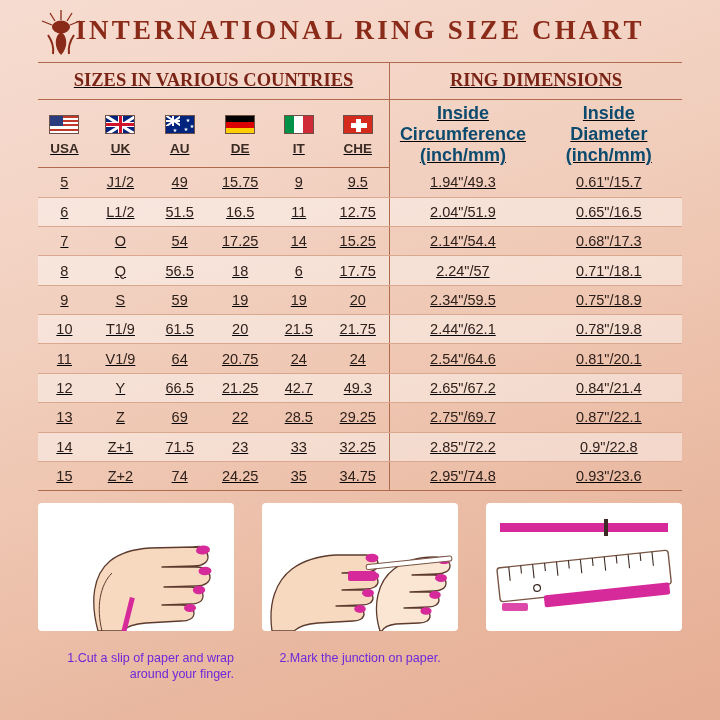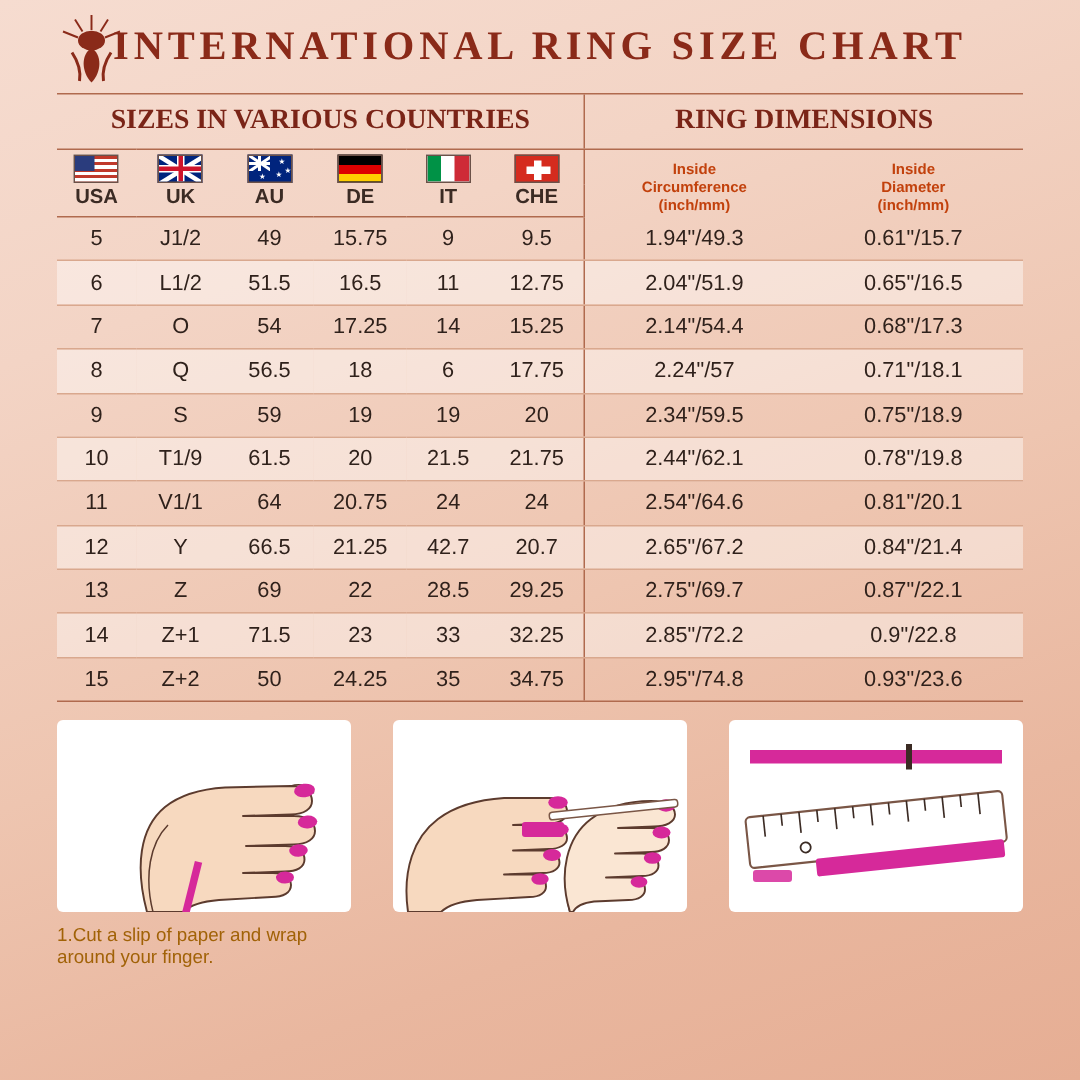--- a/index.html
+++ b/index.html
@@ -48,20 +48,21 @@
   
   .table-wrap {
     margin: 2px 38px 0 38px;
     border-top: 1.6px solid #b06a4e;
     border-bottom: 1.6px solid #b06a4e;
   }
   table {
     width: 100%;
     border-collapse: collapse;
     table-layout: fixed;
+    text-decoration: underline;
   }
   .group-head td {
     text-align: center;
     font-size: 18.5px;
     font-weight: bold;
     color: #7a2417;
     font-family: "Liberation Serif", serif;
     padding: 7px 0 8px 0;
     border-bottom: 1.4px solid #b06a4e;
   }
@@ -77,23 +78,23 @@
   .labelrow td {
     text-align: center;
     font-size: 13.5px;
     font-weight: bold;
     color: #3b2b24;
     padding: 0 0 6px 0;
     border-bottom: 1.4px solid #b06a4e;
   }
   .dimhead {
     text-align: center;
-    font-size: 10px;
+    font-size: 18px;
     font-weight: bold;
-    color: #c2410c;
+    color: #0c4a6e;
     line-height: 1.18;
     padding: 6px 2px 6px 2px;
     border-bottom: 1.4px solid #b06a4e;
     vertical-align: middle;
   }
   tbody td {
     text-align: center;
     font-size: 14.5px;
     color: #2f211b;
     padding: 6.2px 0;
@@ -188,24 +189,24 @@
   }
   .card .img {
     width: 196px;
     height: 128px;
     background: #ffffff;
     border-radius: 4px;
     position: relative;
     overflow: hidden;
   }
   .card .cap {
-    margin-top: 8px;
+    margin-top: 20px;
     font-size: 12.5px;
-    color: #a16207;
-    text-align: left;
+    color: #6d28d9;
+    text-align: right;
     line-height: 1.22;
     font-weight: 500;
   }
   svg { display: block; }
 </style>
 </head>
 <body>
 
 <div class="page">
 
@@ -363,35 +364,35 @@
           <td>T1/9</td>
           <td>61.5</td>
           <td>20</td>
           <td>21.5</td>
           <td>21.75</td>
           <td class="vdiv">2.44"/62.1</td>
           <td>0.78"/19.8</td>
         </tr>
         <tr>
           <td>11</td>
-          <td>V1/1</td>
+          <td>V1/9</td>
           <td>64</td>
           <td>20.75</td>
           <td>24</td>
           <td>24</td>
           <td class="vdiv">2.54"/64.6</td>
           <td>0.81"/20.1</td>
         </tr>
         <tr class="alt">
           <td>12</td>
           <td>Y</td>
           <td>66.5</td>
           <td>21.25</td>
           <td>42.7</td>
-          <td>20.7</td>
+          <td>49.3</td>
           <td class="vdiv">2.65"/67.2</td>
           <td>0.84"/21.4</td>
         </tr>
         <tr>
           <td>13</td>
           <td>Z</td>
           <td>69</td>
           <td>22</td>
           <td>28.5</td>
           <td>29.25</td>
@@ -404,21 +405,21 @@
           <td>71.5</td>
           <td>23</td>
           <td>33</td>
           <td>32.25</td>
           <td class="vdiv">2.85"/72.2</td>
           <td>0.9"/22.8</td>
         </tr>
         <tr>
           <td>15</td>
           <td>Z+2</td>
-          <td>50</td>
+          <td>74</td>
           <td>24.25</td>
           <td>35</td>
           <td>34.75</td>
           <td class="vdiv">2.95"/74.8</td>
           <td>0.93"/23.6</td>
         </tr>
       </tbody>
     </table>
   </div>
 
@@ -455,20 +456,21 @@
             <path d="M118 128 C112 104 118 80 134 70 C146 62 160 60 172 60 L186 60" fill="#f7d9bf" stroke="#5c3b2e" stroke-width="1.3"></path>
             <path d="M118 128 C110 102 116 78 132 66 C144 57 158 54 172 54 C182 54 188 58 188 63 C188 68 182 71 174 71 L150 72 L172 72 C180 72 184 76 184 80 C184 85 179 88 172 88 L148 89 L166 89 C173 89 177 93 177 97 C177 101 173 104 166 104 L142 105 L158 105 C165 105 168 109 168 113 C168 117 164 120 157 120 L134 121 C126 122 122 124 120 128 Z" fill="#fae6d3" stroke="#5c3b2e" stroke-width="1.3" stroke-linejoin="round"></path>
             <ellipse cx="182" cy="57" rx="6.3" ry="4.1" fill="#d6299a"></ellipse>
             <ellipse cx="179" cy="75" rx="6" ry="4" fill="#d6299a"></ellipse>
             <ellipse cx="173" cy="92" rx="5.8" ry="3.9" fill="#d6299a"></ellipse>
             <ellipse cx="164" cy="108" rx="5.6" ry="3.8" fill="#d6299a"></ellipse>
             <rect x="104" y="58" width="86" height="5" rx="2" transform="rotate(-6 140 60)" fill="#ffffff" stroke="#7a5646" stroke-width="1"></rect>
           </g>
         </svg>
       </div>
+      <div class="cap">2.Mark the junction on paper.</div>
     </div>
 
     <div class="card">
       <div class="img">
         <svg width="196" height="128" viewBox="0 0 196 128">
           <rect x="14" y="20" width="168" height="9" fill="#d6299a"></rect>
           <rect x="118" y="16" width="4" height="17" fill="#3b2b24"></rect>
           <g transform="rotate(-6 98 72)">
             <rect x="12" y="56" width="172" height="34" rx="3" fill="#ffffff" stroke="#7a5646" stroke-width="1.4"></rect>
             <g stroke="#3b2b24" stroke-width="1.1">

